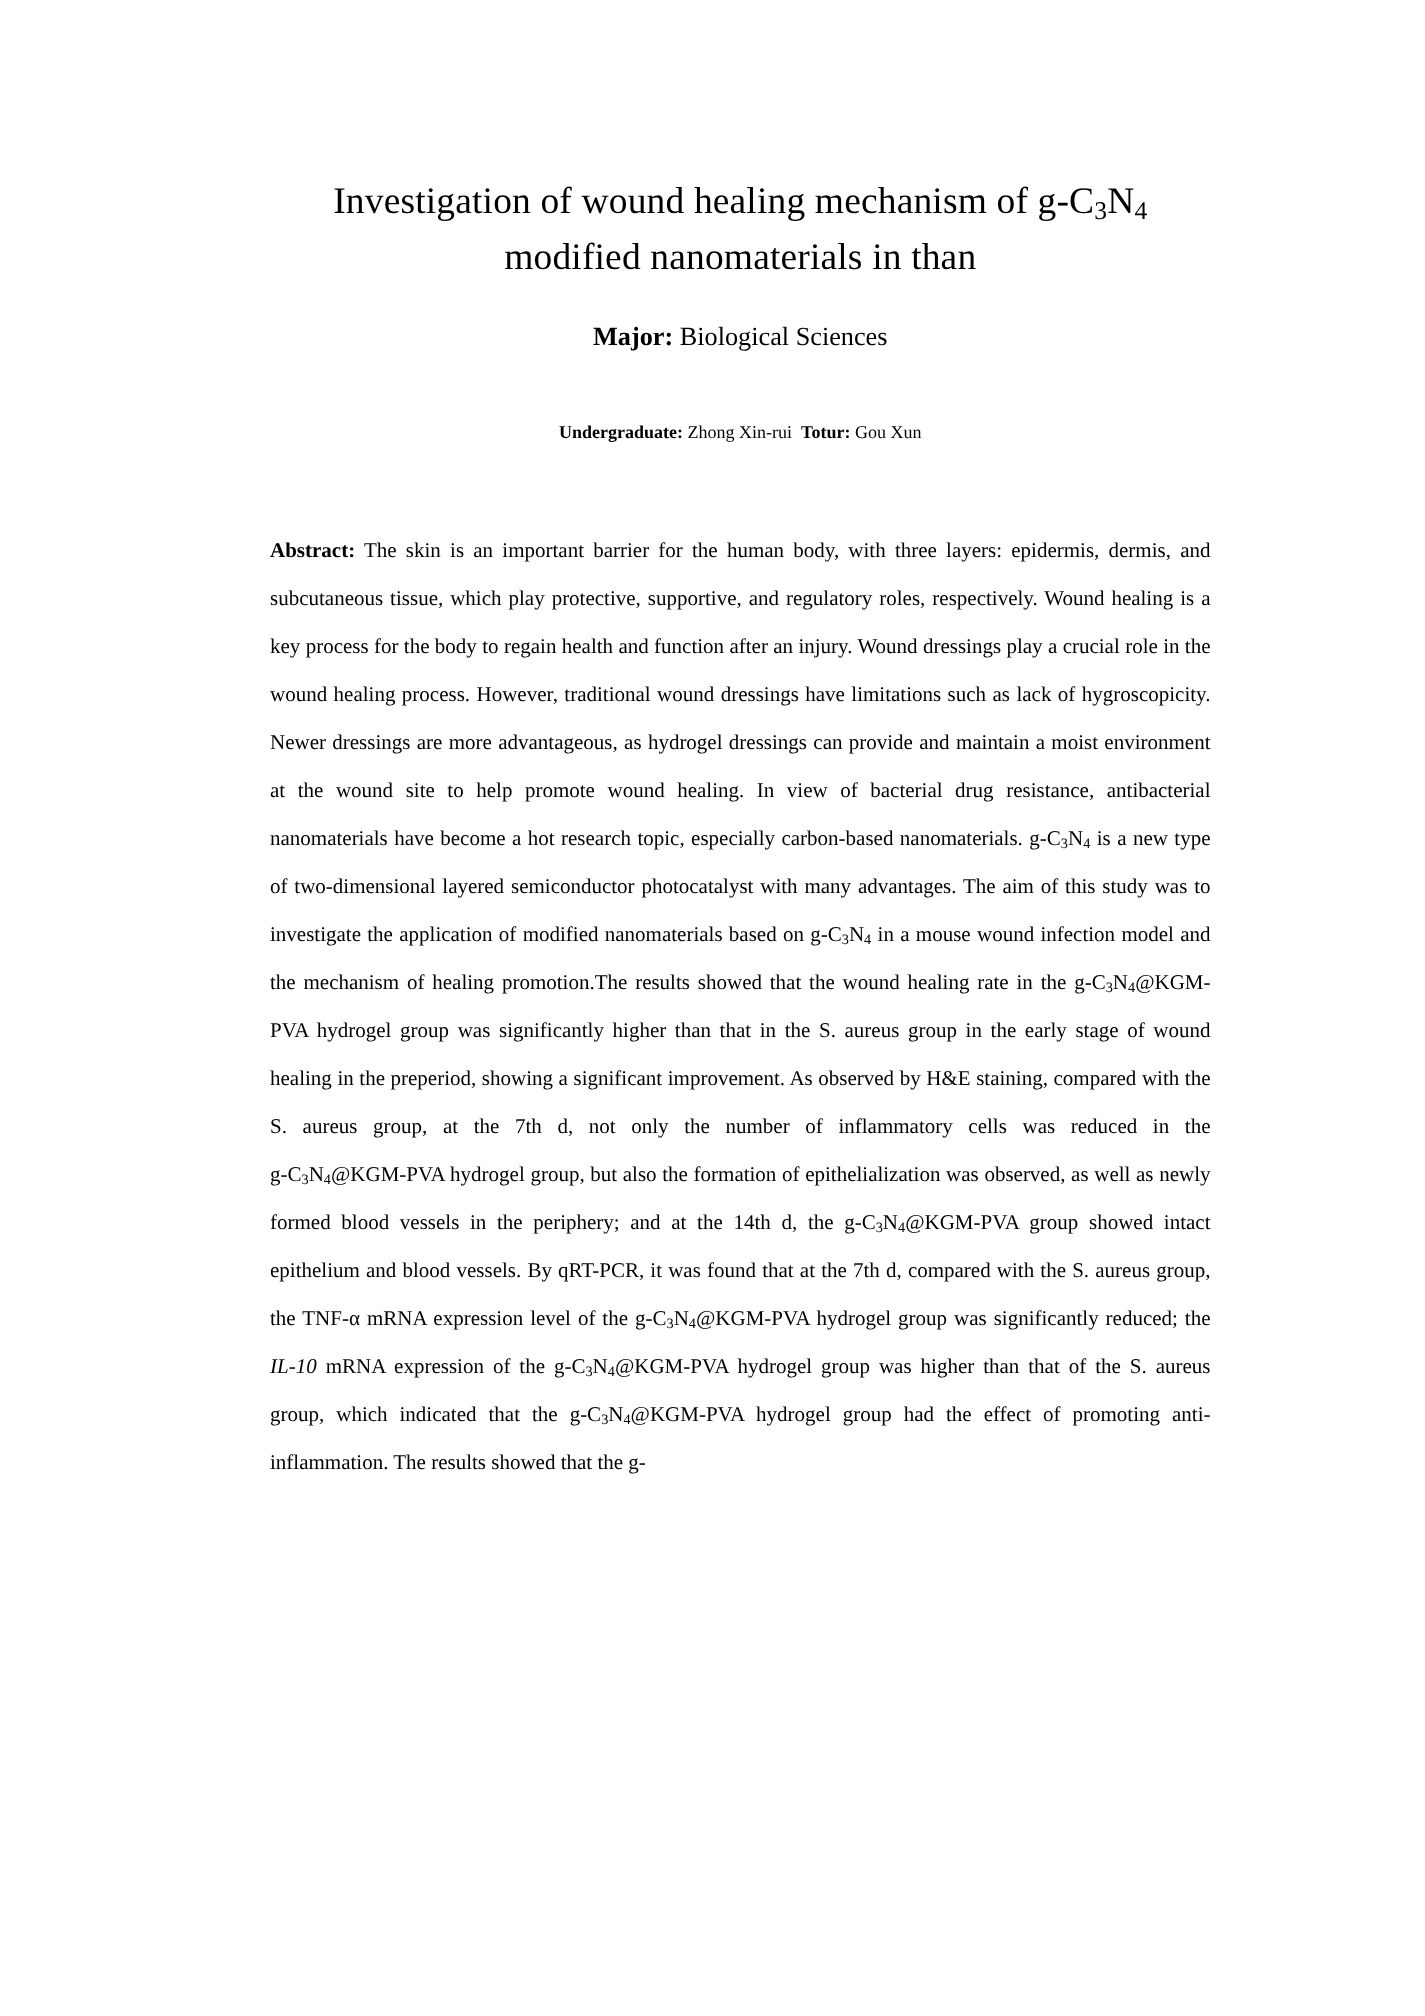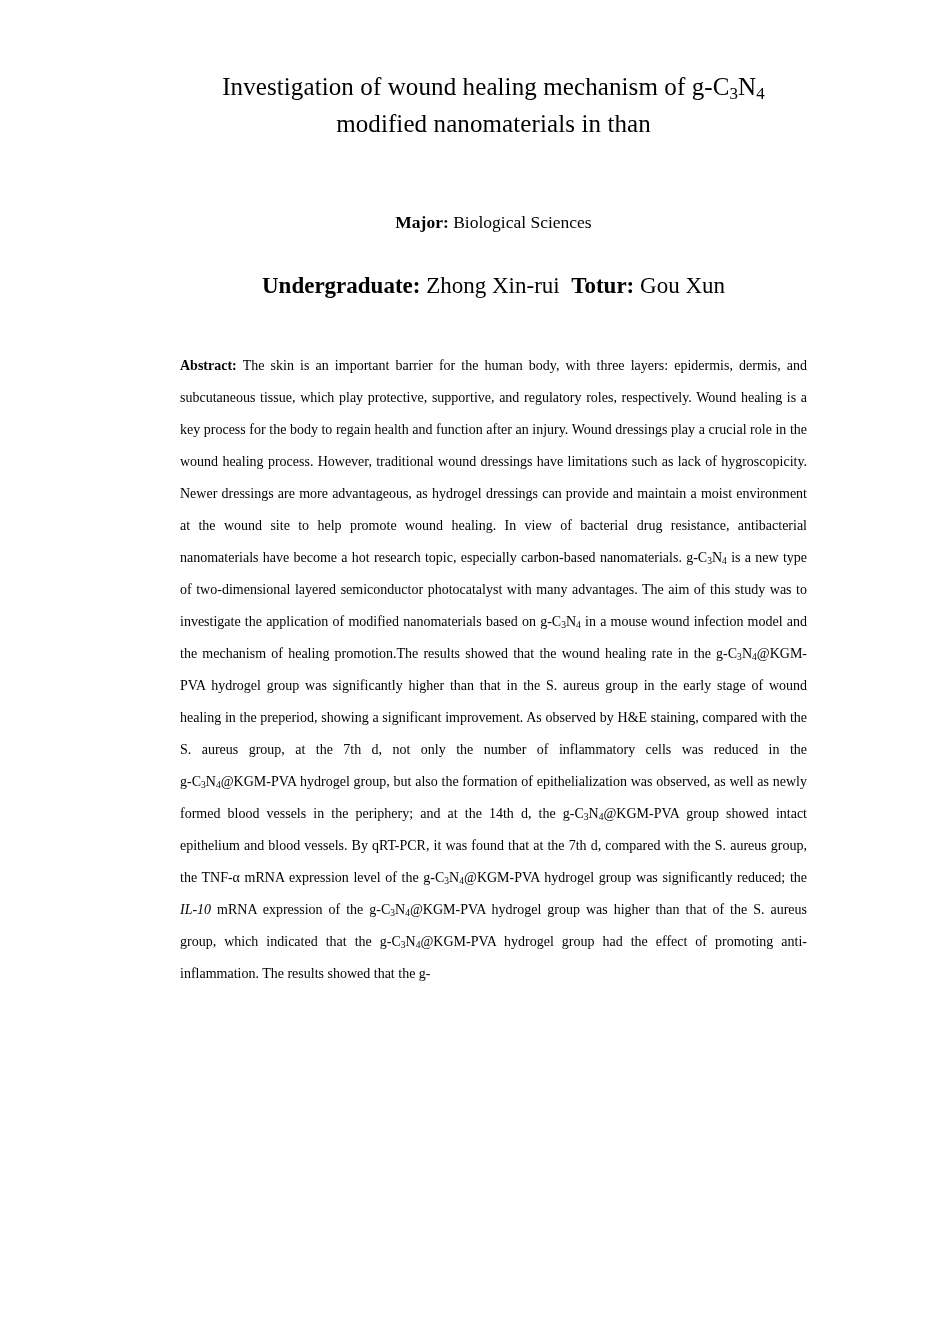--- a/index.html
+++ b/index.html
@@ -16,41 +16,41 @@
   }
   .page {
     position: relative;
     width: 950px;
     height: 1344px;
     background: #ffffff;
     box-sizing: border-box;
     padding: 0 143px 0 180px;
   }
   .title-block {
-    padding-top: 68px;
+    padding-top: 116px;
     text-align: center;
   }
   .doc-title {
     font-size: 25px;
     line-height: 37px;
     font-weight: normal;
     margin: 0;
     letter-spacing: 0.1px;
   }
   .meta-block {
     text-align: center;
     margin-top: 0;
   }
   .meta-major {
     font-size: 17.5px;
     line-height: 24px;
-    margin-top: 68px;
+    margin-top: 22px;
   }
   .meta-people {
-    font-size: 23px;
+    font-size: 12px;
     line-height: 24px;
     margin-top: 40px;
   }
   .meta-label {
     font-weight: bold;
   }
   .abstract-block {
     margin-top: 52px;
     font-size: 14px;
     line-height: 32px;

